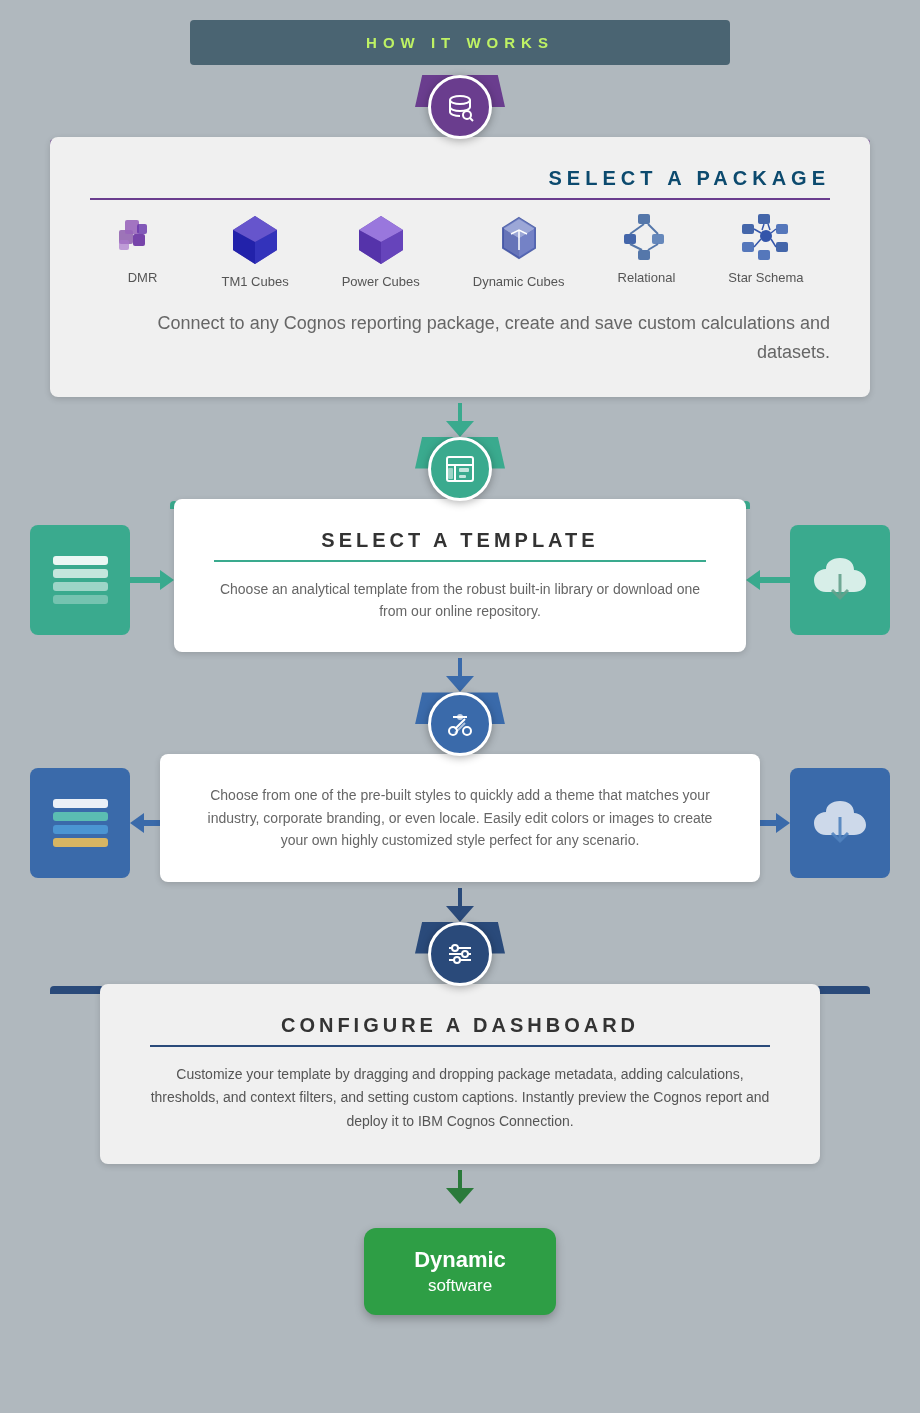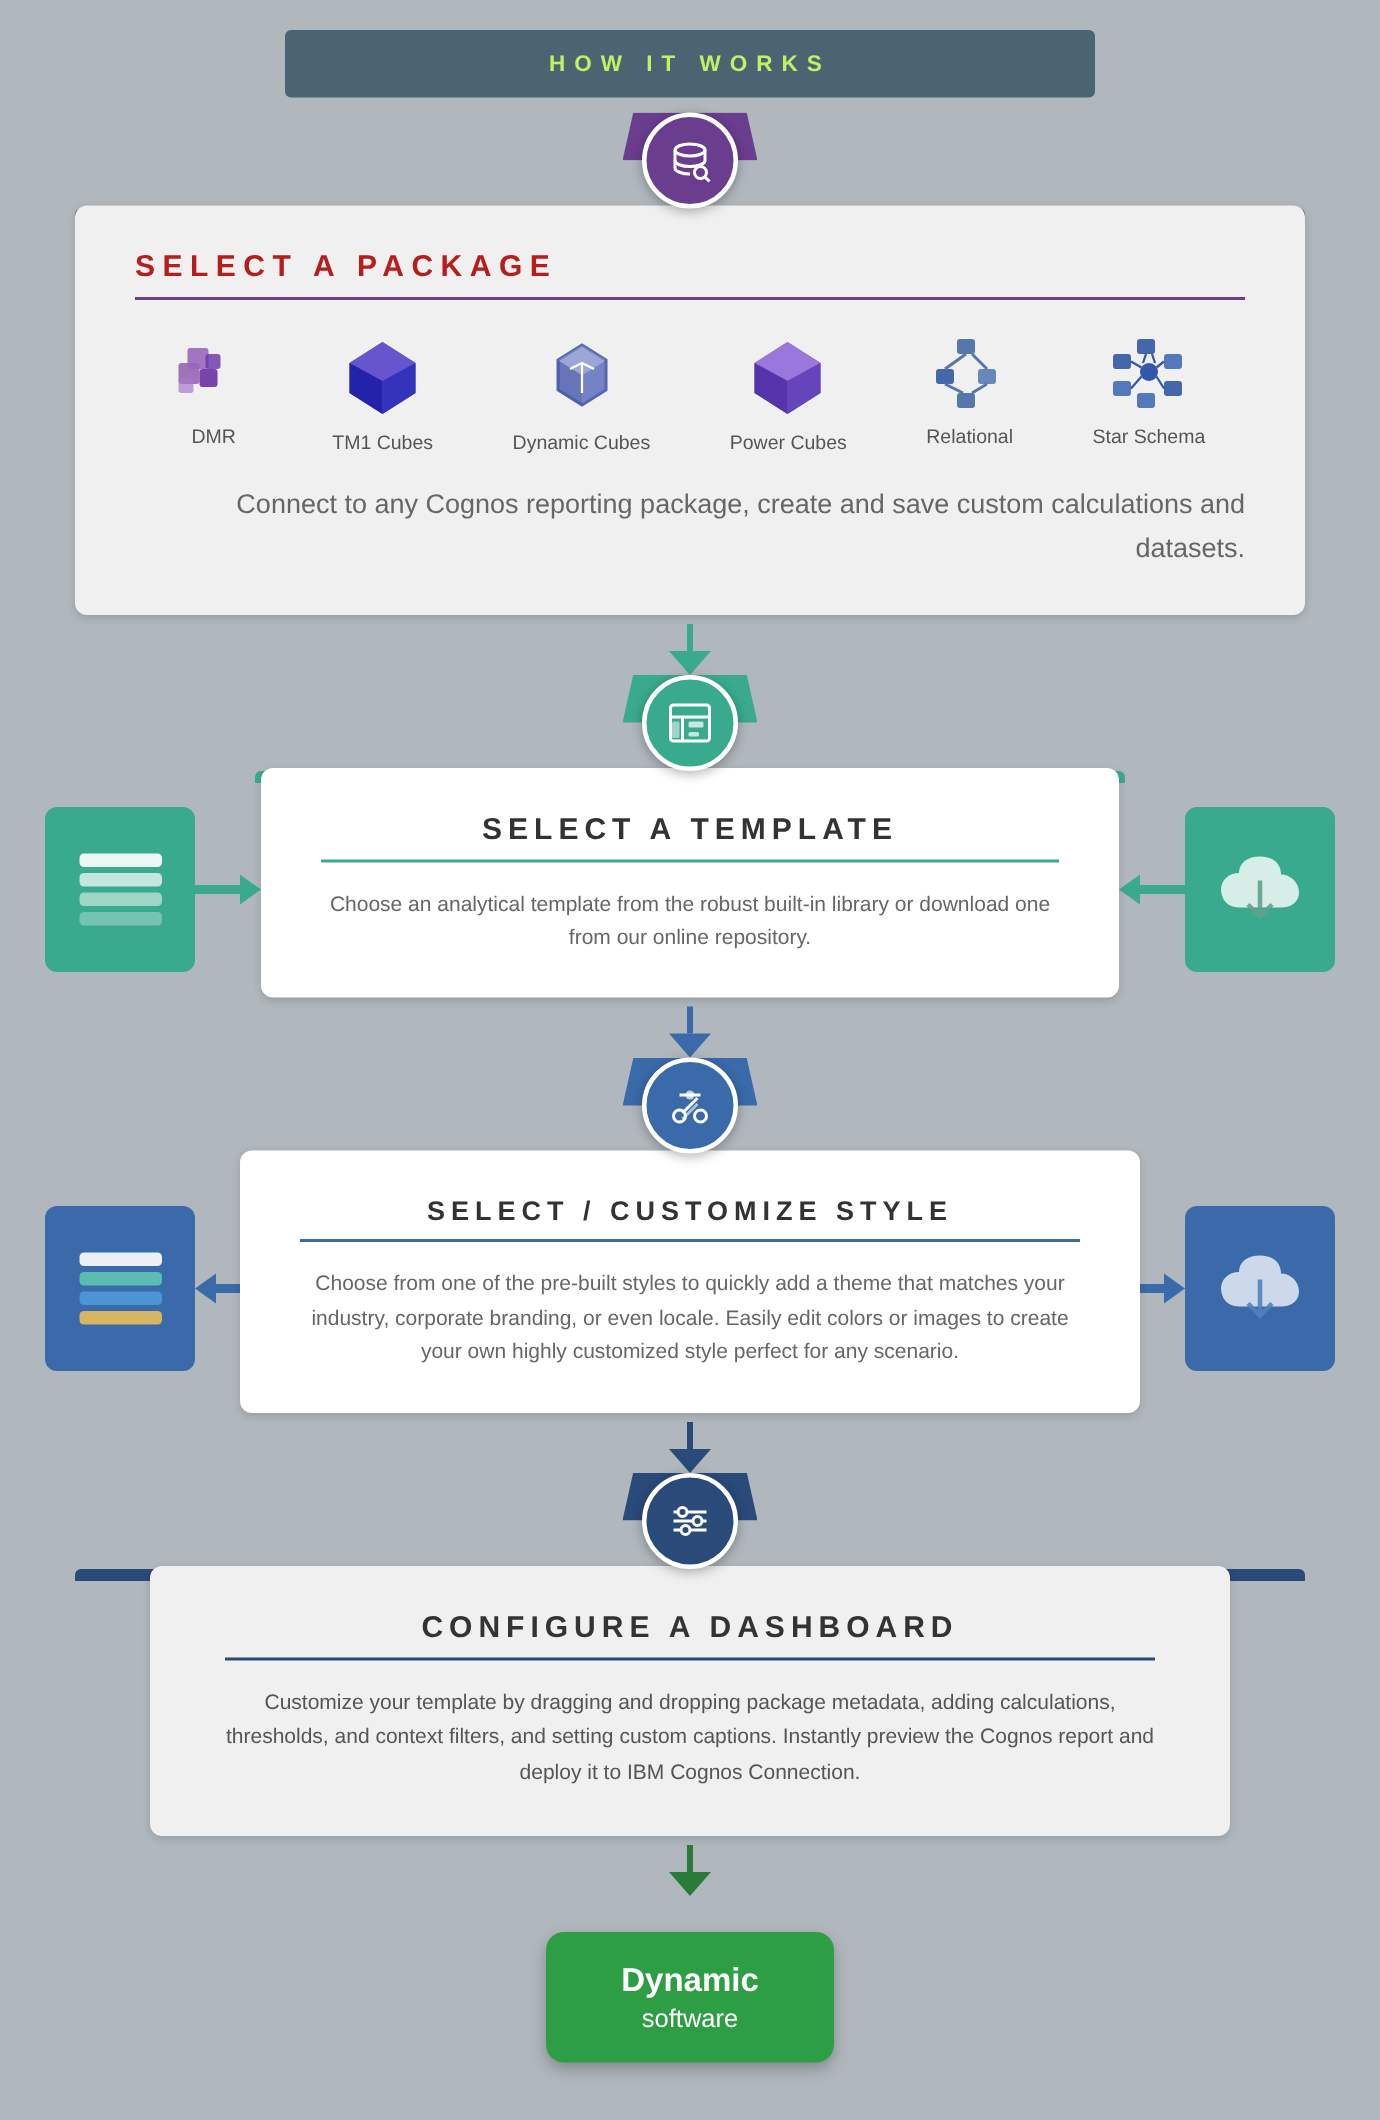--- a/index.html
+++ b/index.html
@@ -38,26 +38,26 @@
     .step1-block {
       background: #f0f0f0;
       border-radius: 8px;
       width: 820px;
       padding: 30px 40px 30px;
       margin-top: -10px;
       position: relative;
       box-shadow: 0 2px 6px rgba(0,0,0,0.15);
     }
     .step1-title {
-      text-align: left;
+      text-align: right;
       font-size: 20px;
       font-weight: 800;
       letter-spacing: 5px;
-      color: #b91c1c;
-      margin-bottom: 24px;
+      color: #0c4a6e;
+      margin-bottom: 12px;
       padding-bottom: 8px;
       border-bottom: 2px solid #6a3d8e;
     }
     .packages-row {
       display: flex;
       justify-content: space-around;
       align-items: flex-start;
       margin-bottom: 20px;
     }
     .package-item {
@@ -308,46 +308,46 @@
         <div class="package-item">
           <div>
             <svg width="52" height="52" viewBox="0 0 52 52" fill="none">
               <polygon points="26,4 48,18 48,38 26,52 4,38 4,18" fill="#4433aa" opacity="0.85"></polygon>
               <polygon points="26,4 48,18 26,30 4,18" fill="#6655cc"></polygon>
               <polygon points="4,18 26,30 26,52 4,38" fill="#2222aa"></polygon>
               <polygon points="48,18 26,30 26,52 48,38" fill="#3333bb"></polygon>
             </svg>
           </div>
           <span class="package-label">TM1 Cubes</span>
+        </div>
+
+        <div class="package-item">
+          <div>
+            <svg width="52" height="52" viewBox="0 0 52 52" fill="none">
+              <polygon points="26,4 48,18 48,38 26,52 4,38 4,18" fill="#7755bb"></polygon>
+              <polygon points="26,4 48,18 26,30 4,18" fill="#9977dd"></polygon>
+              <polygon points="4,18 26,30 26,52 4,38" fill="#5533aa"></polygon>
+              <polygon points="48,18 26,30 26,52 48,38" fill="#6644bb"></polygon>
+            </svg>
+          </div>
+          <span class="package-label">Power Cubes</span>
         </div>
 
         <div class="package-item">
           <div>
             <svg width="52" height="52" viewBox="0 0 52 52" fill="none">
               <polygon points="26,6 42,16 42,36 26,46 10,36 10,16" fill="none" stroke="#5566aa" stroke-width="2"></polygon>
               <polygon points="26,6 42,16 26,26 10,16" fill="#7788cc" opacity="0.7"></polygon>
               <polygon points="10,16 26,26 26,46 10,36" fill="#4455aa" opacity="0.8"></polygon>
               <polygon points="42,16 26,26 26,46 42,36" fill="#5566bb" opacity="0.8"></polygon>
               <path d="M18 22 L26 18 L34 22" stroke="white" stroke-width="1.5" fill="none"></path>
               <line x1="26" y1="18" x2="26" y2="38" stroke="white" stroke-width="1.5"></line>
             </svg>
           </div>
           <span class="package-label">Dynamic Cubes</span>
-        </div>
-
-        <div class="package-item">
-          <div>
-            <svg width="52" height="52" viewBox="0 0 52 52" fill="none">
-              <polygon points="26,4 48,18 48,38 26,52 4,38 4,18" fill="#7755bb"></polygon>
-              <polygon points="26,4 48,18 26,30 4,18" fill="#9977dd"></polygon>
-              <polygon points="4,18 26,30 26,52 4,38" fill="#5533aa"></polygon>
-              <polygon points="48,18 26,30 26,52 48,38" fill="#6644bb"></polygon>
-            </svg>
-          </div>
-          <span class="package-label">Power Cubes</span>
         </div>
 
         <div class="package-item">
           <div>
             <svg width="52" height="48" viewBox="0 0 52 48" fill="none">
               <rect x="18" y="2" width="12" height="10" rx="2" fill="#5577aa"></rect>
               <rect x="32" y="22" width="12" height="10" rx="2" fill="#6688bb"></rect>
               <rect x="4" y="22" width="12" height="10" rx="2" fill="#4466aa"></rect>
               <rect x="18" y="38" width="12" height="10" rx="2" fill="#5577aa"></rect>
               <line x1="24" y1="12" x2="10" y2="22" stroke="#5577aa" stroke-width="2"></line>
@@ -481,21 +481,20 @@
           <div style="width:55px;height:9px;background:rgba(255,200,80,0.8);border-radius:3px;"></div>
         </div>
       </div>
 
       <div style="display:flex;align-items:center;">
         <div style="width:0;height:0;border-top:10px solid transparent;border-bottom:10px solid transparent;border-right:14px solid #3a6aaa;"></div>
         <div style="width:16px;height:6px;background:#3a6aaa;"></div>
       </div>
 
       <div class="step3-block">
-        <div class="step3-title">SELECT / CUSTOMIZE STYLE</div>
         <div class="step3-desc">Choose from one of the pre-built styles to quickly add a theme that matches your industry, corporate branding, or even locale. Easily edit colors or images to create your own highly customized style perfect for any scenario.</div>
       </div>
 
       <div style="display:flex;align-items:center;">
         <div style="width:16px;height:6px;background:#3a6aaa;"></div>
         <div style="width:0;height:0;border-top:10px solid transparent;border-bottom:10px solid transparent;border-left:14px solid #3a6aaa;"></div>
       </div>
 
       <div class="side-icon-box side-right-blue">
         <svg width="56" height="52" viewBox="0 0 56 52" fill="none">

